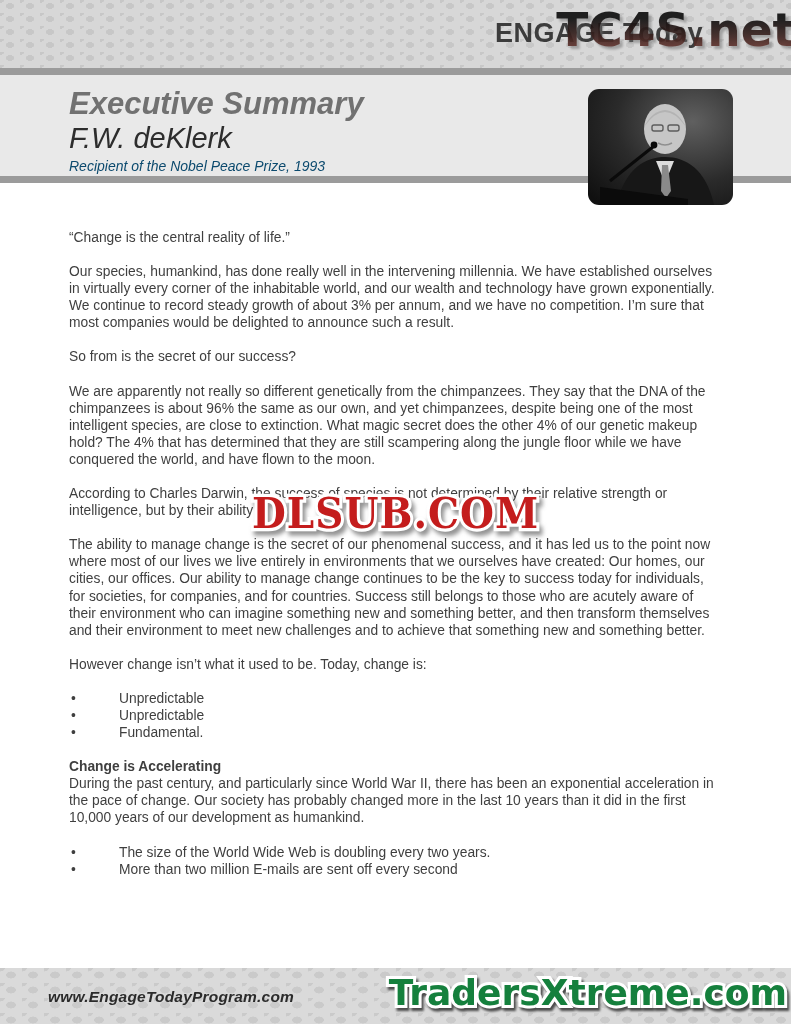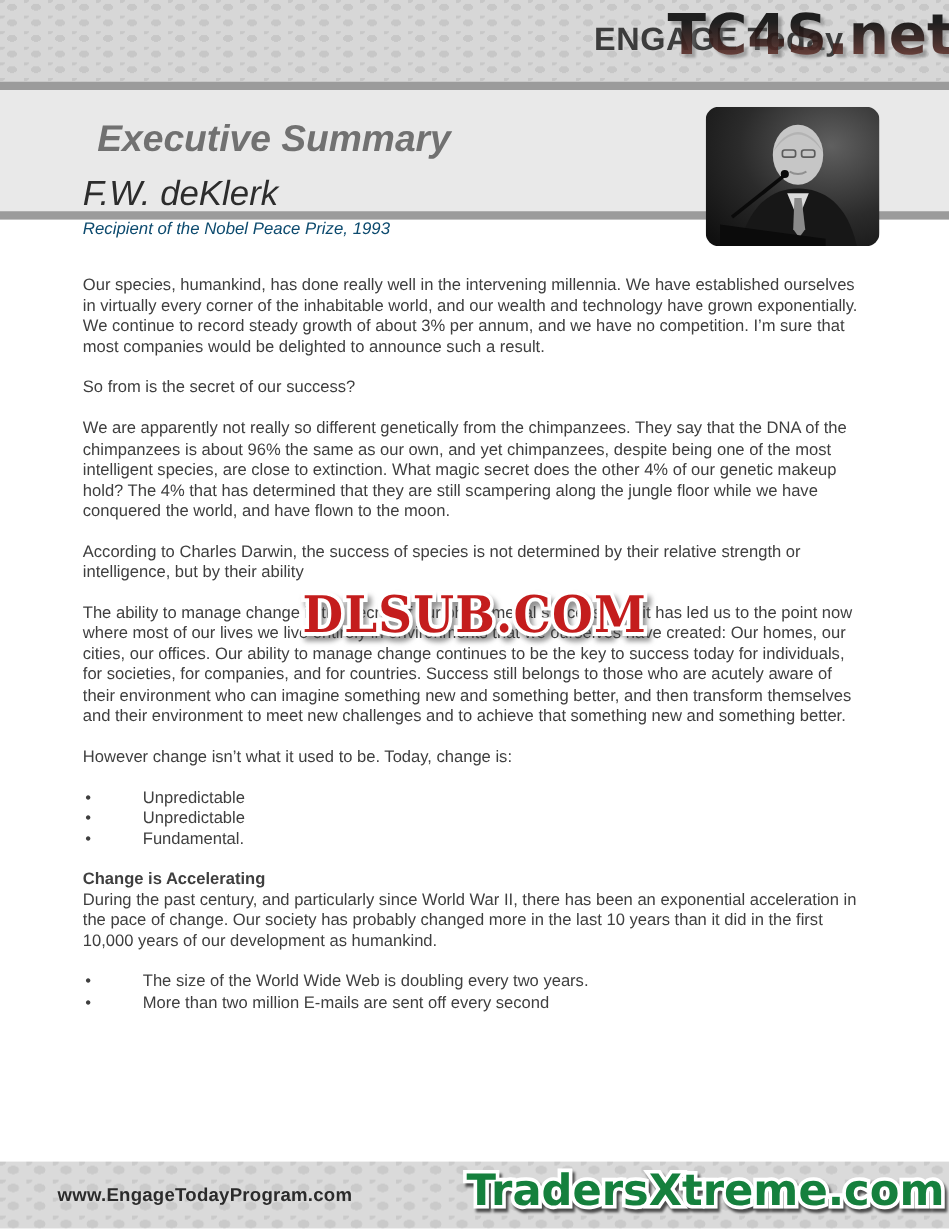--- a/index.html
+++ b/index.html
@@ -38,21 +38,21 @@
     opacity:.92;white-space:nowrap;
   }
   .bar{position:absolute;left:0;width:791px;height:7px;background:#9b9b9b;}
   .bar-top{top:68px;}
   .bar-bottom{top:176px;}
   .title-band{
     position:absolute;left:0;top:75px;width:791px;height:101px;
     background:#e9e9e9;
   }
   .title-inner{padding:12px 0 0 69px;font-style:italic;}
-  .doc-title{font-size:31px;font-weight:bold;color:#717171;line-height:1.1;margin:12px;}
+  .doc-title{font-size:31px;font-weight:bold;color:#717171;line-height:1.1;margin:0;}
   .doc-author{font-size:29px;font-weight:normal;color:#2d2d2d;line-height:1.2;margin:0;}
   .doc-subtitle{font-size:14px;color:#0c4a6e;margin-top:2px;}
   .photo{
     position:absolute;left:588px;top:89px;width:145px;height:116px;
     border-radius:11px;overflow:hidden;z-index:5;
   }
   .content{
     position:absolute;left:69px;top:229px;width:653px;
     font-size:13.8px;line-height:1.24;
   }
@@ -82,20 +82,21 @@
     filter:drop-shadow(2px 3px 1px rgba(40,40,40,.8));
     white-space:nowrap;
   }
   .footer-band{
     position:absolute;left:0;top:968px;width:791px;height:56px;
     background-color:#dadada;
     background-image:
       radial-gradient(ellipse 7px 5px at 11px 7px, #cacaca 68%, rgba(0,0,0,0) 72%),
       radial-gradient(ellipse 7px 5px at 0px 0px, #cacaca 68%, rgba(0,0,0,0) 72%);
     background-size:22px 15px;
+    font-style:italic;
   }
   .footer-url{
     position:absolute;left:48px;top:20px;
     font-size:15.5px;font-weight:bold;color:#2b2b2b;letter-spacing:.2px;
   }
 </style>
 </head>
 <body>
 
 <div class="page">
@@ -143,20 +144,21 @@
       <path d="M70,54 Q77,58 84,54" stroke="#8f8f8f" stroke-width="1.6" fill="none"></path>
 
       <line x1="22" y1="92" x2="66" y2="57" stroke="#0a0a0a" stroke-width="3"></line>
       <circle cx="66" cy="56" r="3.4" fill="#0a0a0a"></circle>
 
       <path d="M12,98 L100,110 L100,116 L12,116 Z" fill="#0b0b0b"></path>
     </svg>
   </div>
 
   <div class="content">
+    <p>“Change is the central reality of life.”</p>
     <p>Our species, humankind, has done really well in the intervening millennia. We have established ourselves in virtually every corner of the inhabitable world, and our wealth and technology have grown exponentially. We continue to record steady growth of about 3% per annum, and we have no competition. I’m sure that most companies would be delighted to announce such a result.</p>
     <p>So from is the secret of our success?</p>
     <p>We are apparently not really so different genetically from the chimpanzees. They say that the DNA of the chimpanzees is about 96% the same as our own, and yet chimpanzees, despite being one of the most intelligent species, are close to extinction. What magic secret does the other 4% of our genetic makeup hold? The 4% that has determined that they are still scampering along the jungle floor while we have conquered the world, and have flown to the moon.</p>
     <p>According to Charles Darwin, the success of species is not determined by their relative strength or intelligence, but by their ability</p>
     <p>The ability to manage change is the secret of our phenomenal success, and it has led us to the point now where most of our lives we live entirely in environments that we ourselves have created: Our homes, our cities, our offices. Our ability to manage change continues to be the key to success today for individuals, for societies, for companies, and for countries. Success still belongs to those who are acutely aware of their environment who can imagine something new and something better, and then transform themselves and their environment to meet new challenges and to achieve that something new and something better.</p>
     <p>However change isn’t what it used to be. Today, change is:</p>
 
     <ul class="plain">
       <li>
         <span class="dot">•</span>

